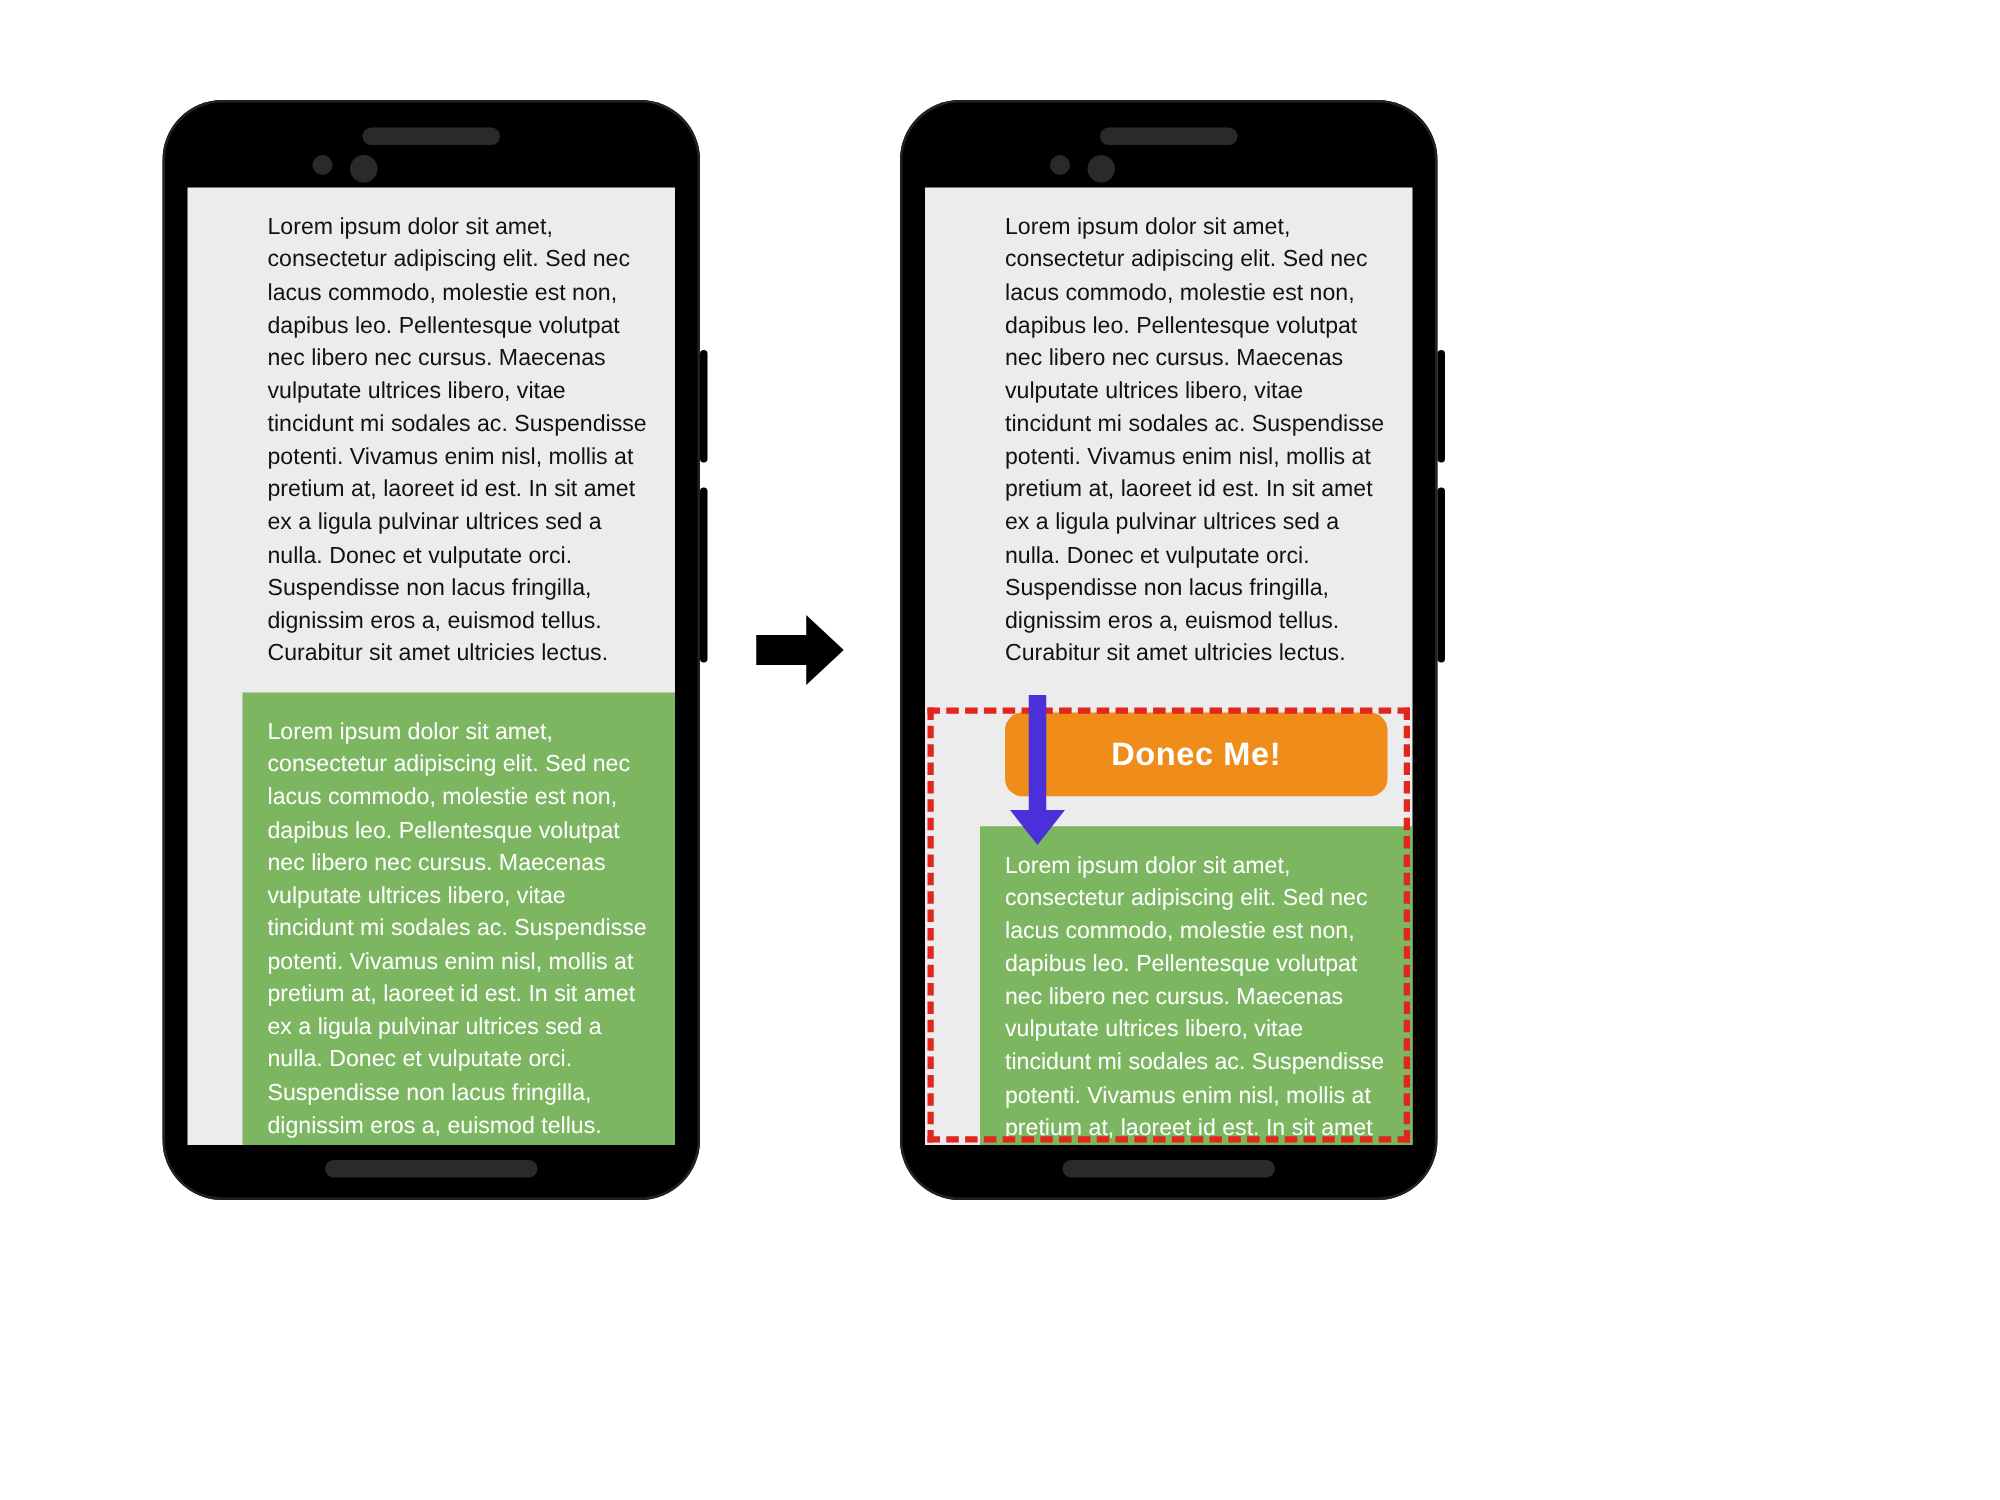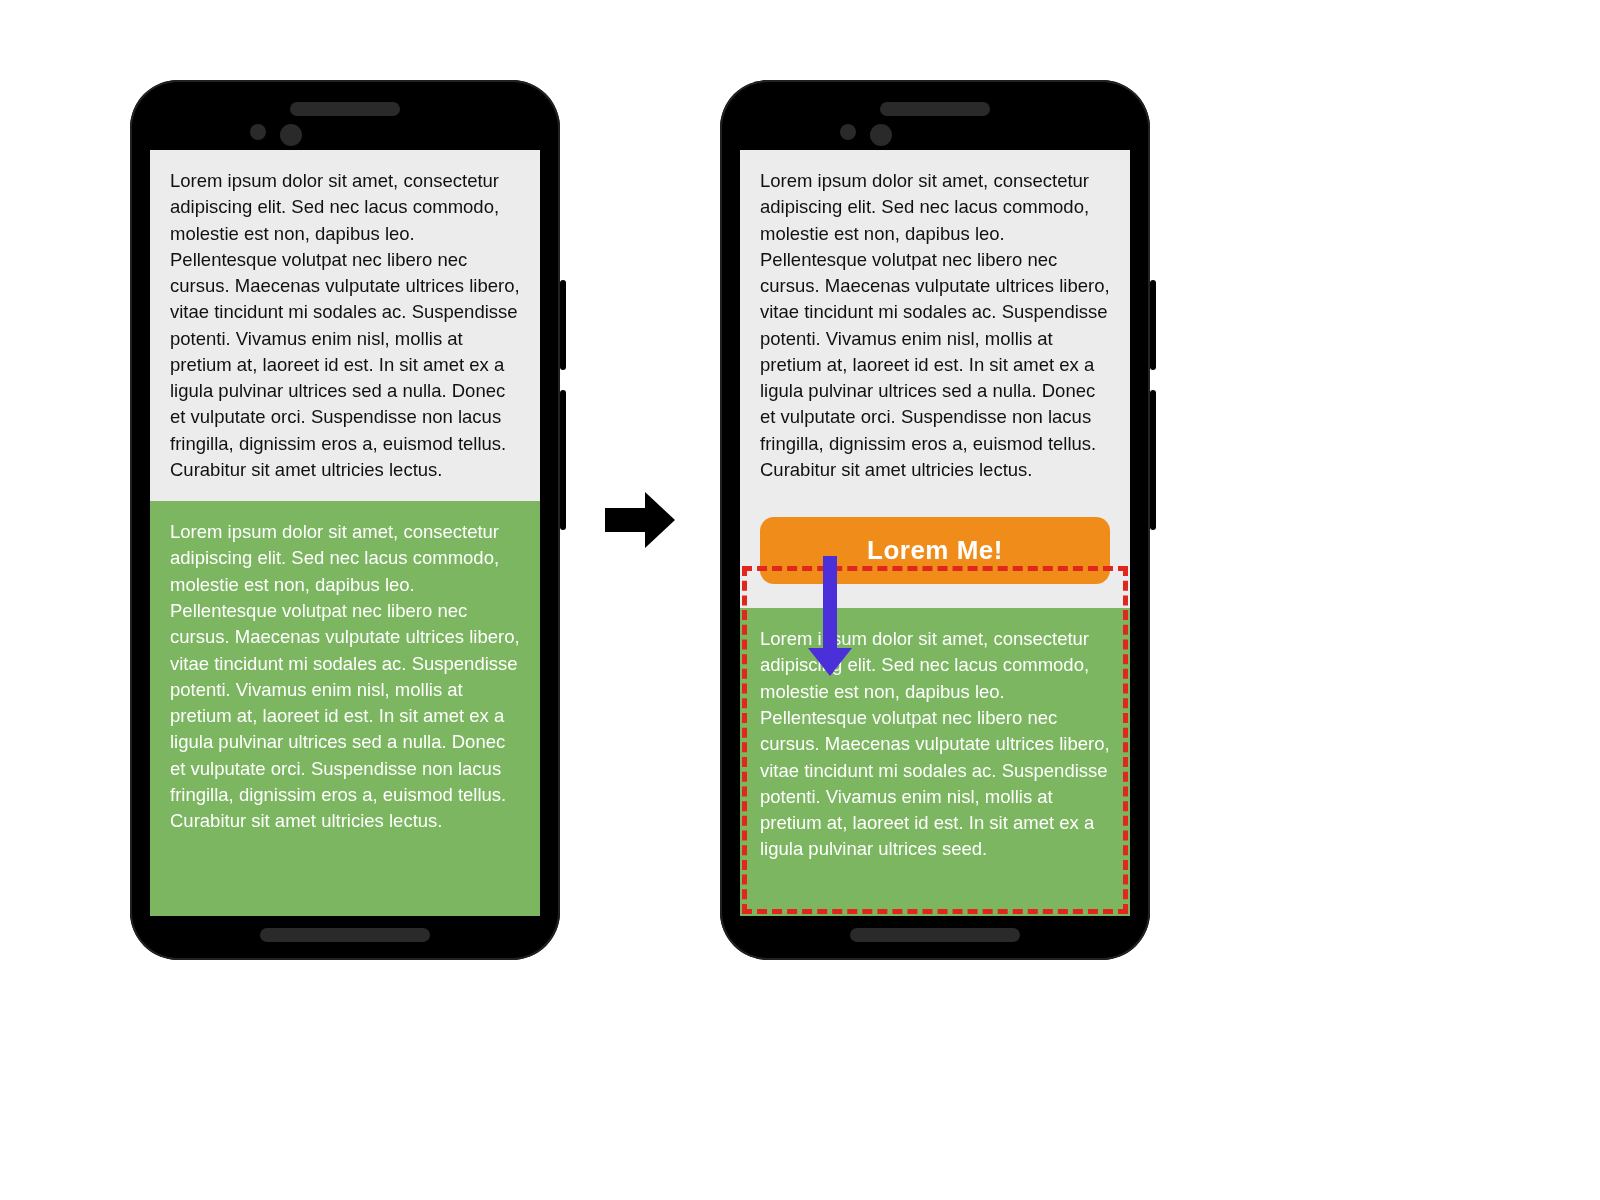--- a/index.html
+++ b/index.html
@@ -105,20 +105,21 @@
   }
   .para.green {
     background: #7cb661;
     color: #ffffff;
     flex: 1;
   }
   .screen-inner {
     display: flex;
     flex-direction: column;
     height: 100%;
+    margin-left: 44px;
   }
   .btn-wrap {
     padding: 16px 20px 24px 20px;
   }
   .cta {
     background: #ef8c1a;
     color: #fff;
     font-size: 26px;
     font-weight: bold;
     text-align: center;
@@ -187,21 +188,21 @@
   </div>
 
   <div class="phone">
     <div class="speaker"></div>
     <div class="cam1"></div>
     <div class="cam2"></div>
     <div class="screen">
       <div class="screen-inner">
         <div class="para">Lorem ipsum dolor sit amet, consectetur adipiscing elit. Sed nec lacus commodo, molestie est non, dapibus leo. Pellentesque volutpat nec libero nec cursus. Maecenas vulputate ultrices libero, vitae tincidunt mi sodales ac. Suspendisse potenti. Vivamus enim nisl, mollis at pretium at, laoreet id est. In sit amet ex a ligula pulvinar ultrices sed a nulla. Donec et vulputate orci. Suspendisse non lacus fringilla, dignissim eros a, euismod tellus. Curabitur sit amet ultricies lectus.</div>
         <div class="btn-wrap">
-          <div class="cta">Lorem Me!</div>
+          <div class="cta">Donec Me!</div>
         </div>
         <div class="para green">Lorem ipsum dolor sit amet, consectetur adipiscing elit. Sed nec lacus commodo, molestie est non, dapibus leo. Pellentesque volutpat nec libero nec cursus. Maecenas vulputate ultrices libero, vitae tincidunt mi sodales ac. Suspendisse potenti. Vivamus enim nisl, mollis at pretium at, laoreet id est. In sit amet ex a ligula pulvinar ultrices seed.</div>
       </div>
 
       <div class="highlight" style="left:2px; right:2px; top:416px; bottom:2px;"></div>
 
       <div class="down-arrow" style="left:68px; top:406px; width:44px; height:120px;">
         <div class="shaft"></div>
         <div class="head"></div>
       </div>

